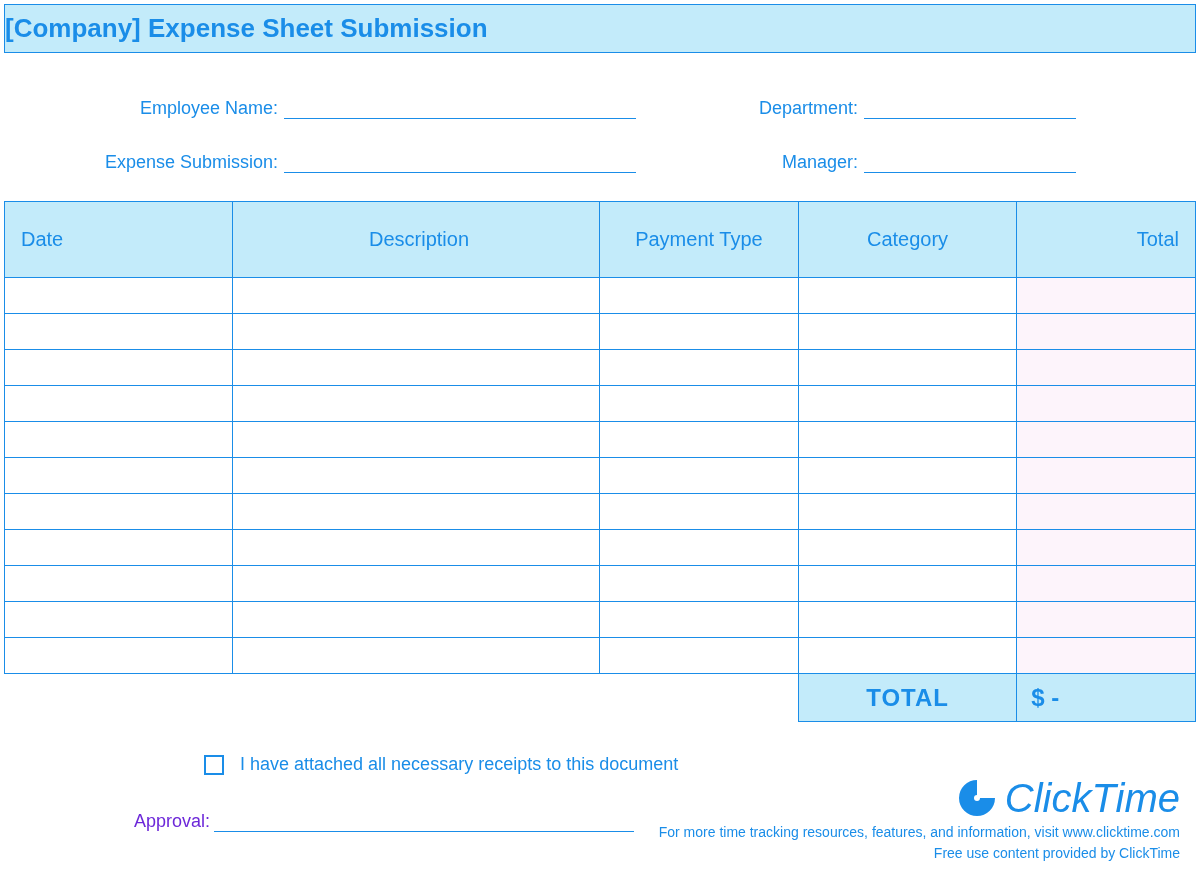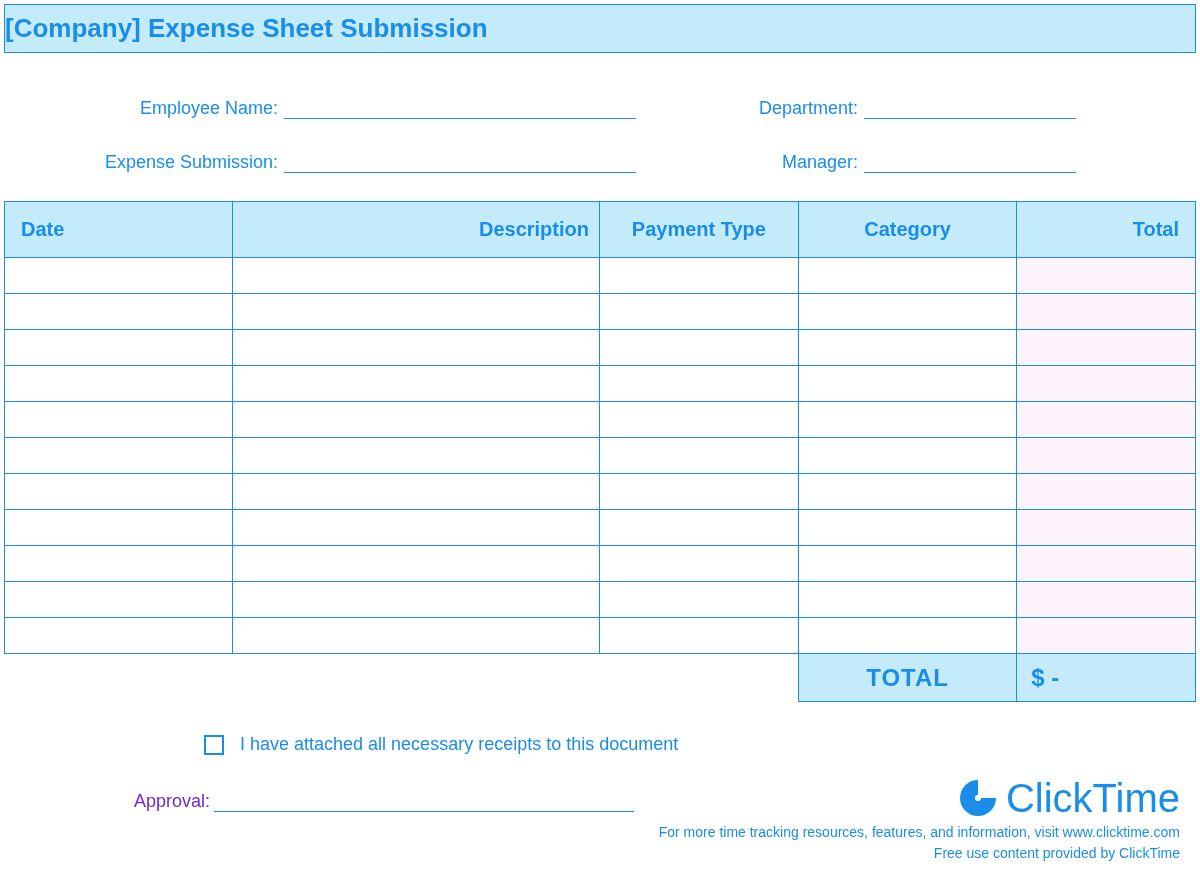--- a/index.html
+++ b/index.html
@@ -40,32 +40,32 @@
       height: 22px;
       margin-right: 28px;
     }
     .expense-table {
       width: 100%;
       border-collapse: collapse;
     }
     .expense-table th {
       background: #c3ebfa;
       border: 1.5px solid #1a8de8;
-      padding: 16px 10px;
+      padding: 26px 10px;
       font-size: 20px;
-      font-weight: bold;
+      font-weight: normal;
       color: #1a8de8;
     }
     .expense-table td {
       border: 1.5px solid #1a8de8;
       height: 36px;
       padding: 0;
     }
     .col-date { width: 230px; text-align: left; padding-left: 16px !important; }
-    .col-desc { width: 370px; text-align: right; padding-left: 16px !important; }
+    .col-desc { width: 370px; text-align: center; padding-left: 16px !important; }
     .col-pay  { width: 200px; text-align: center; }
     .col-cat  { width: 220px; text-align: center; margin-top: 29px; }
     .col-tot  { width: 180px; text-align: right; padding-right: 16px !important; }
     td.col-tot { background: #fdf4fb; }
     .total-row td { border: 1.5px solid #1a8de8; height: 48px; font-size: 24px; font-weight: bold; color: #1a8de8; }
     .total-label { background: #c3ebfa; text-align: center; letter-spacing: 1px; }
     .total-value { background: #c3ebfa; text-align: left; padding-left: 14px !important; }
     .total-row .blank { border: none; }
     .receipts-row {
       display: flex;
@@ -88,21 +88,21 @@
     }
     .approval-label { font-size: 18px; color: #6d28d9; margin-right: 4px; }
     .approval-line { border-bottom: 1.5px solid #1a8de8; width: 420px; height: 20px; }
     .footer {
       position: absolute;
       right: 20px;
       bottom: 20px;
       text-align: right;
     }
     .logo-row { display: flex; align-items: center; justify-content: flex-end; gap: 6px; }
-    .logo-text { font-size: 40px; color: #1a8de8; font-weight: 500; }
+    .logo-text { font-size: 40px; color: #1a8de8; font-weight: 500; font-style: italic; }
     .footer-text { font-size: 14px; color: #1a8de8; margin-top: 2px; line-height: 1.4; }
   </style>
 </head>
 <body>
 
 <div class="title-bar">[Company] Expense Sheet Submission</div>
 
 <div class="info-grid">
   <div class="info-label">Employee Name:</div>
   <div class="info-line"></div>

